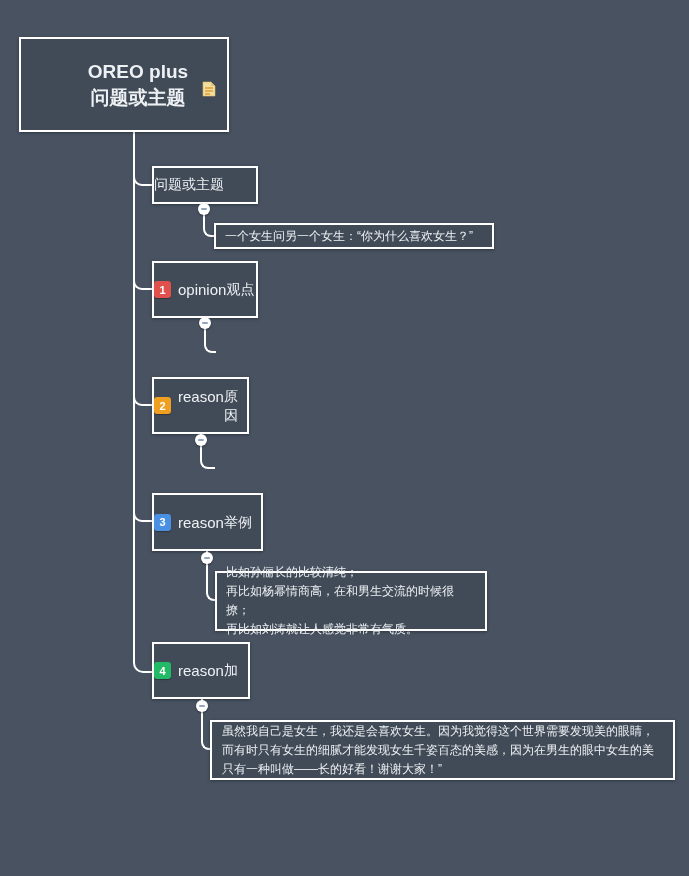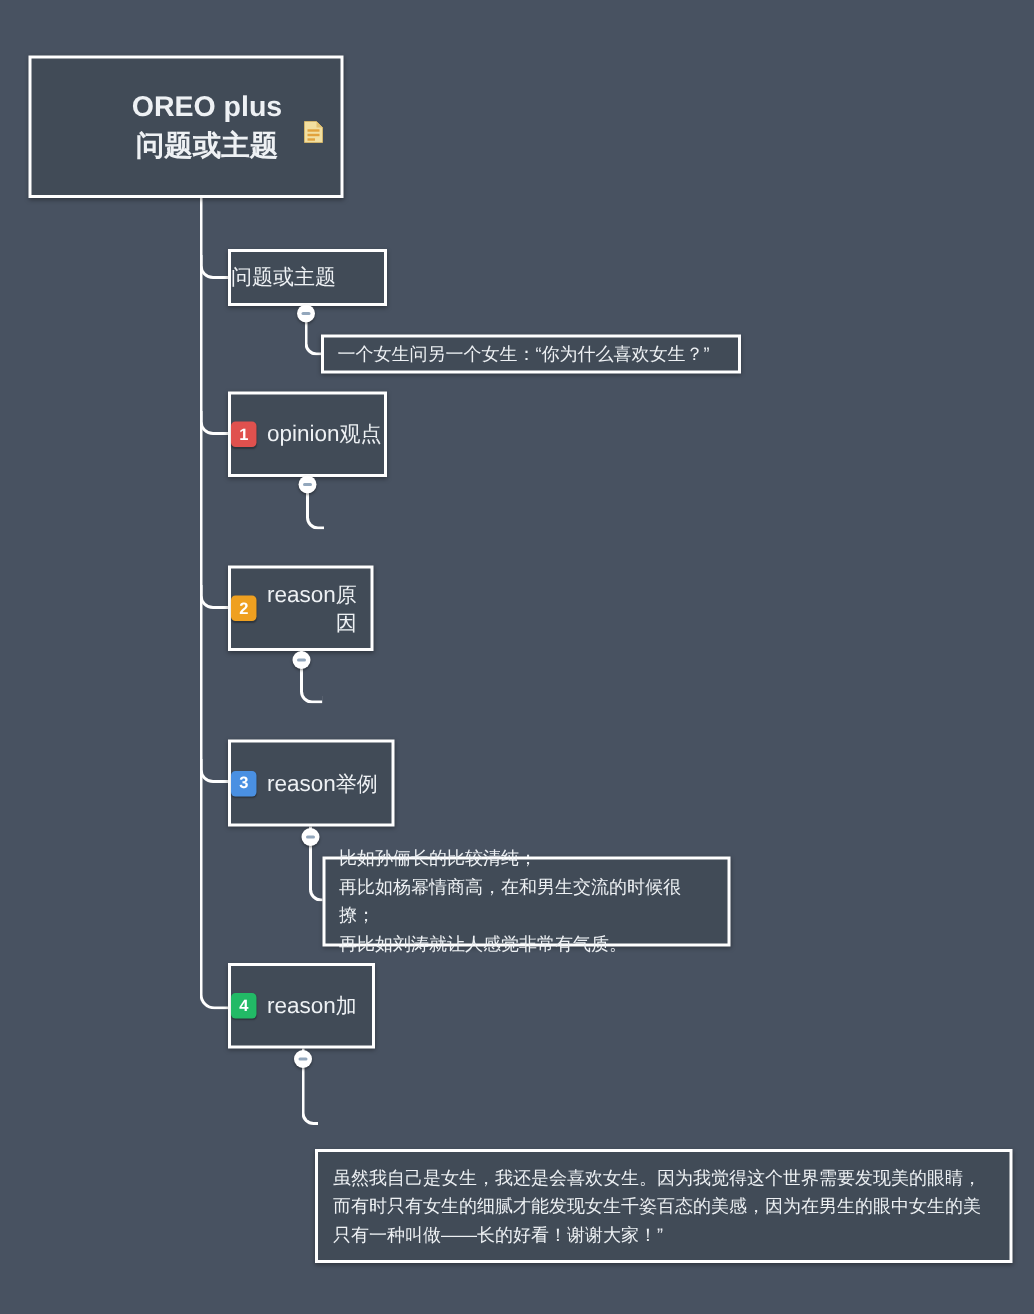--- a/index.html
+++ b/index.html
@@ -71,21 +71,21 @@
 
   .child{
     font-size:12px;line-height:19px;
     display:flex;align-items:center;
     padding:0 9px;
   }
   .c1{left:214px;top:223px;width:280px;height:26px;white-space:nowrap;}
   .c2{left:214px;top:340px;width:229px;height:25px;white-space:nowrap;}
   .c3{left:213px;top:455px;width:188px;height:26px;white-space:nowrap;}
   .c4{left:215px;top:571px;width:272px;height:60px;white-space:pre-line;}
-  .c5{left:210px;top:720px;width:465px;height:76px;padding:16px 10px;margin-top:46px;}
+  .c5{left:210px;top:720px;width:465px;height:60px;padding:16px 10px;}
 
   
   .collapse{
     position:absolute;width:12px;height:12px;border-radius:50%;
     background:#ffffff;
     display:flex;align-items:center;justify-content:center;
     box-shadow:0 1px 2px rgba(0,0,0,.4);
   }
   .collapse .minus{width:6px;height:2px;background:#93a7bc;border-radius:1px;}
   .q1{left:198px;top:203px;}

